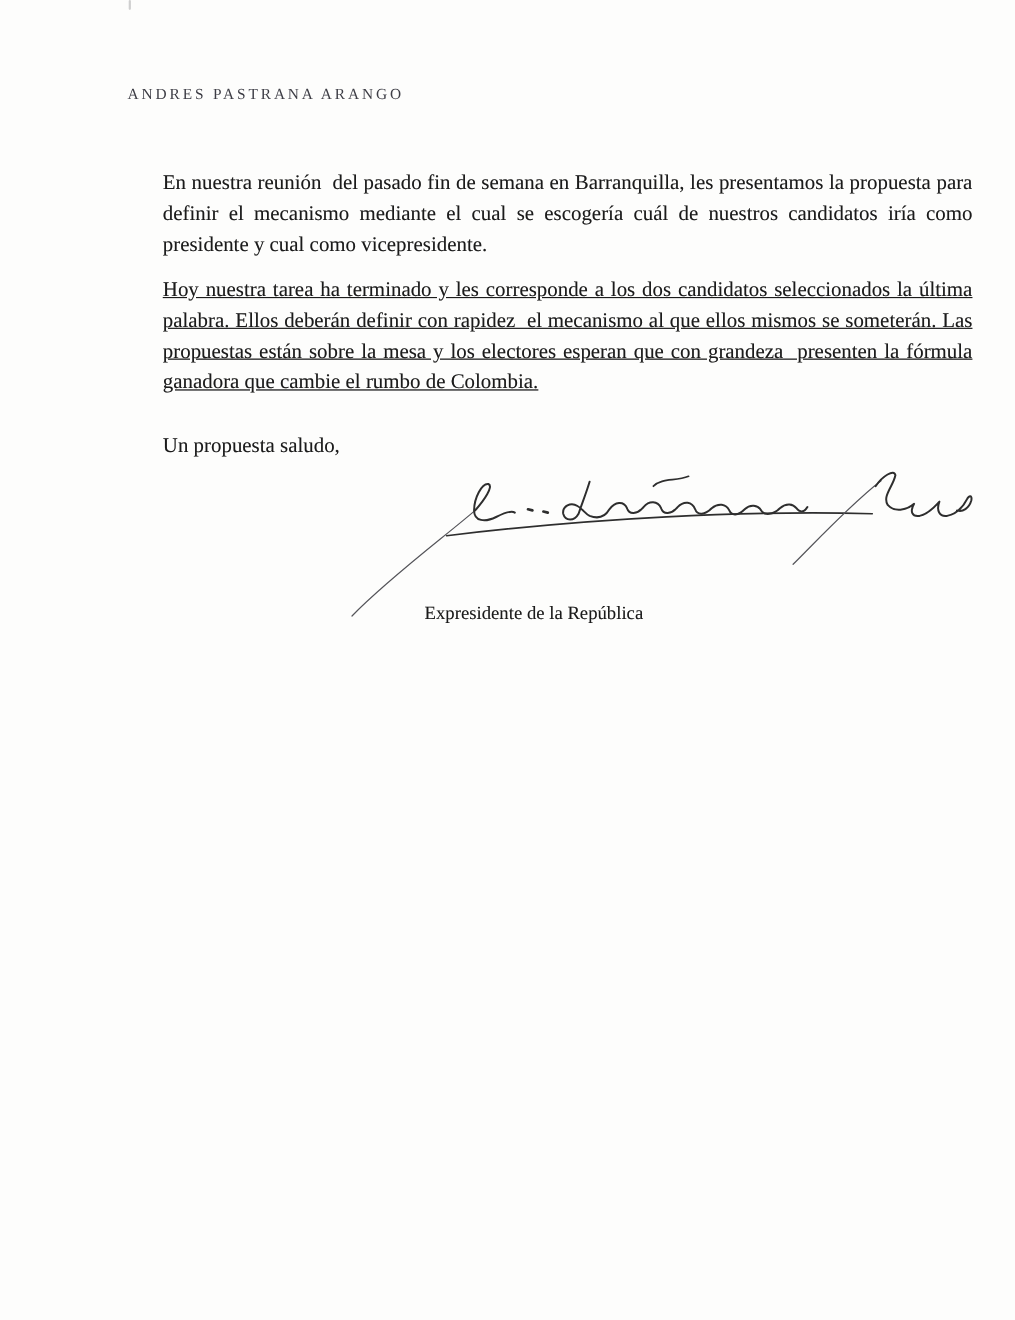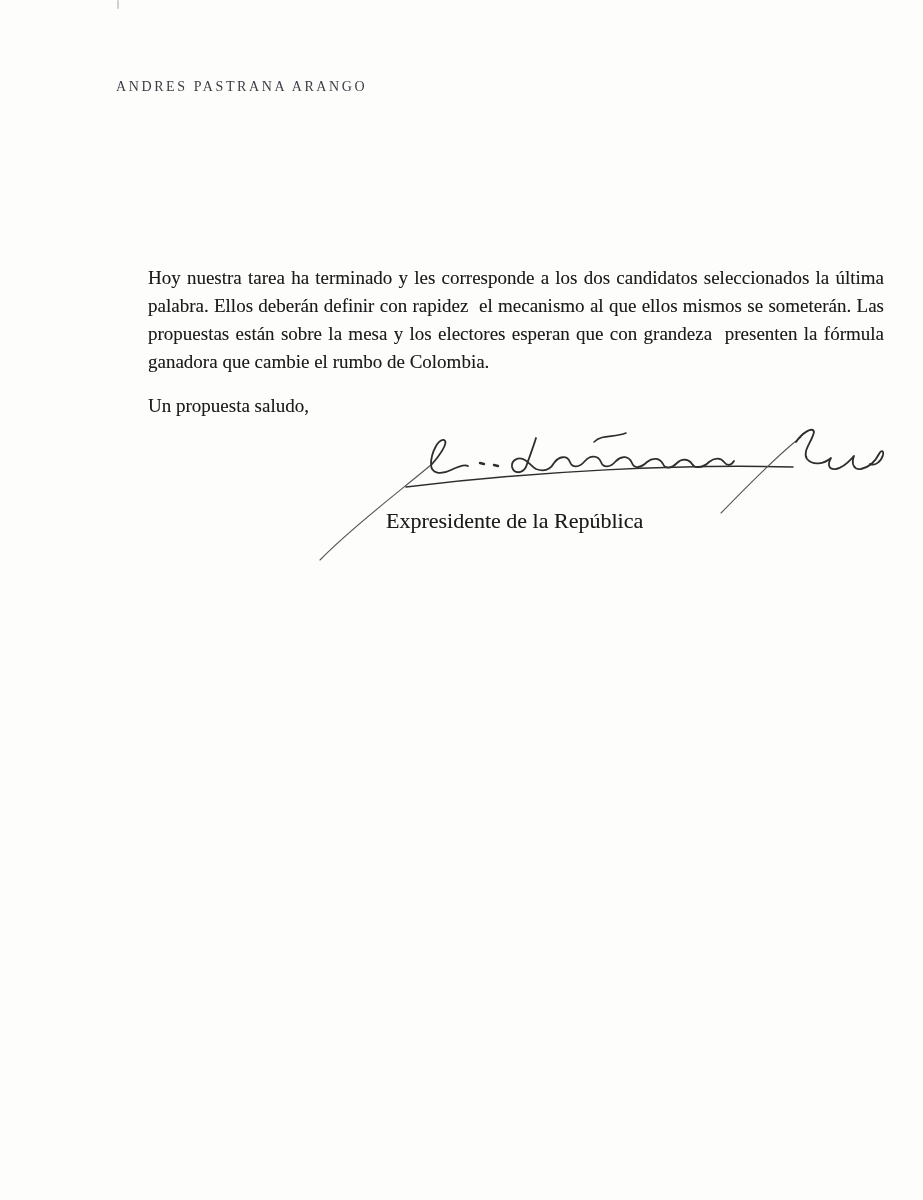--- a/index.html
+++ b/index.html
@@ -41,52 +41,53 @@
     position: absolute;
     left: 100px;
     width: 736px;
     font-size: 19px;
     line-height: 28px;
     color: var(--ink_text);
     text-align: justify;
     text-shadow: 0 0 0.5px rgba(20,20,20,0.35);
   }
   .para-1 { top: 153px; }
-  .para-2 { top: 264px; }
+  .para-2 { top: 250px; text-decoration: underline; }
   .closing {
     position: absolute;
     left: 100px; top: 395px;
     font-size: 19px;
     color: var(--ink_text);
     text-shadow: 0 0 0.5px rgba(20,20,20,0.35);
   }
   .signature-wrap {
     position: absolute;
     left: 260px; top: 422px;
     width: 580px; height: 145px;
   }
   .signature-wrap svg { display: block; width: 100%; height: 100%; }
   .signer-title {
     position: absolute;
-    left: 338px; top: 508px;
-    font-size: 22px;
+    left: 338px; top: 548px;
+    font-size: 17px;
     color: var(--ink_text);
     text-shadow: 0 0 0.5px rgba(20,20,20,0.35);
     white-space: nowrap;
   }
 </style>
 </head>
 <body>
 
 <div class="page">
 
   <div class="top-mark"></div>
 
   <header class="letterhead">ANDRES PASTRANA ARANGO</header>
 
+  <p class="para para-1">En nuestra reunión&nbsp; del pasado fin de semana en Barranquilla, les presentamos la propuesta para definir el mecanismo mediante el cual se escogería cuál de nuestros candidatos iría como presidente y cual como vicepresidente.</p>
 
   <p class="para para-2">Hoy nuestra tarea ha terminado y les corresponde a los dos candidatos seleccionados la última palabra. Ellos deberán definir con rapidez&nbsp; el mecanismo al que ellos mismos se someterán. Las propuestas están sobre la mesa y los electores esperan que con grandeza&nbsp; presenten la fórmula ganadora que cambie el rumbo de Colombia.</p>
 
   <p class="closing">Un propuesta saludo,</p>
 
   <div class="signature-wrap">
     <svg viewBox="0 0 580 145" xmlns="http://www.w3.org/2000/svg" fill="none" stroke="var(--ink_signature)" stroke-linecap="round" stroke-linejoin="round">
 
       <path stroke-width="1.1" stroke="#55555a" d="M12,138 C45,104 96,66 124,42"></path>
 

